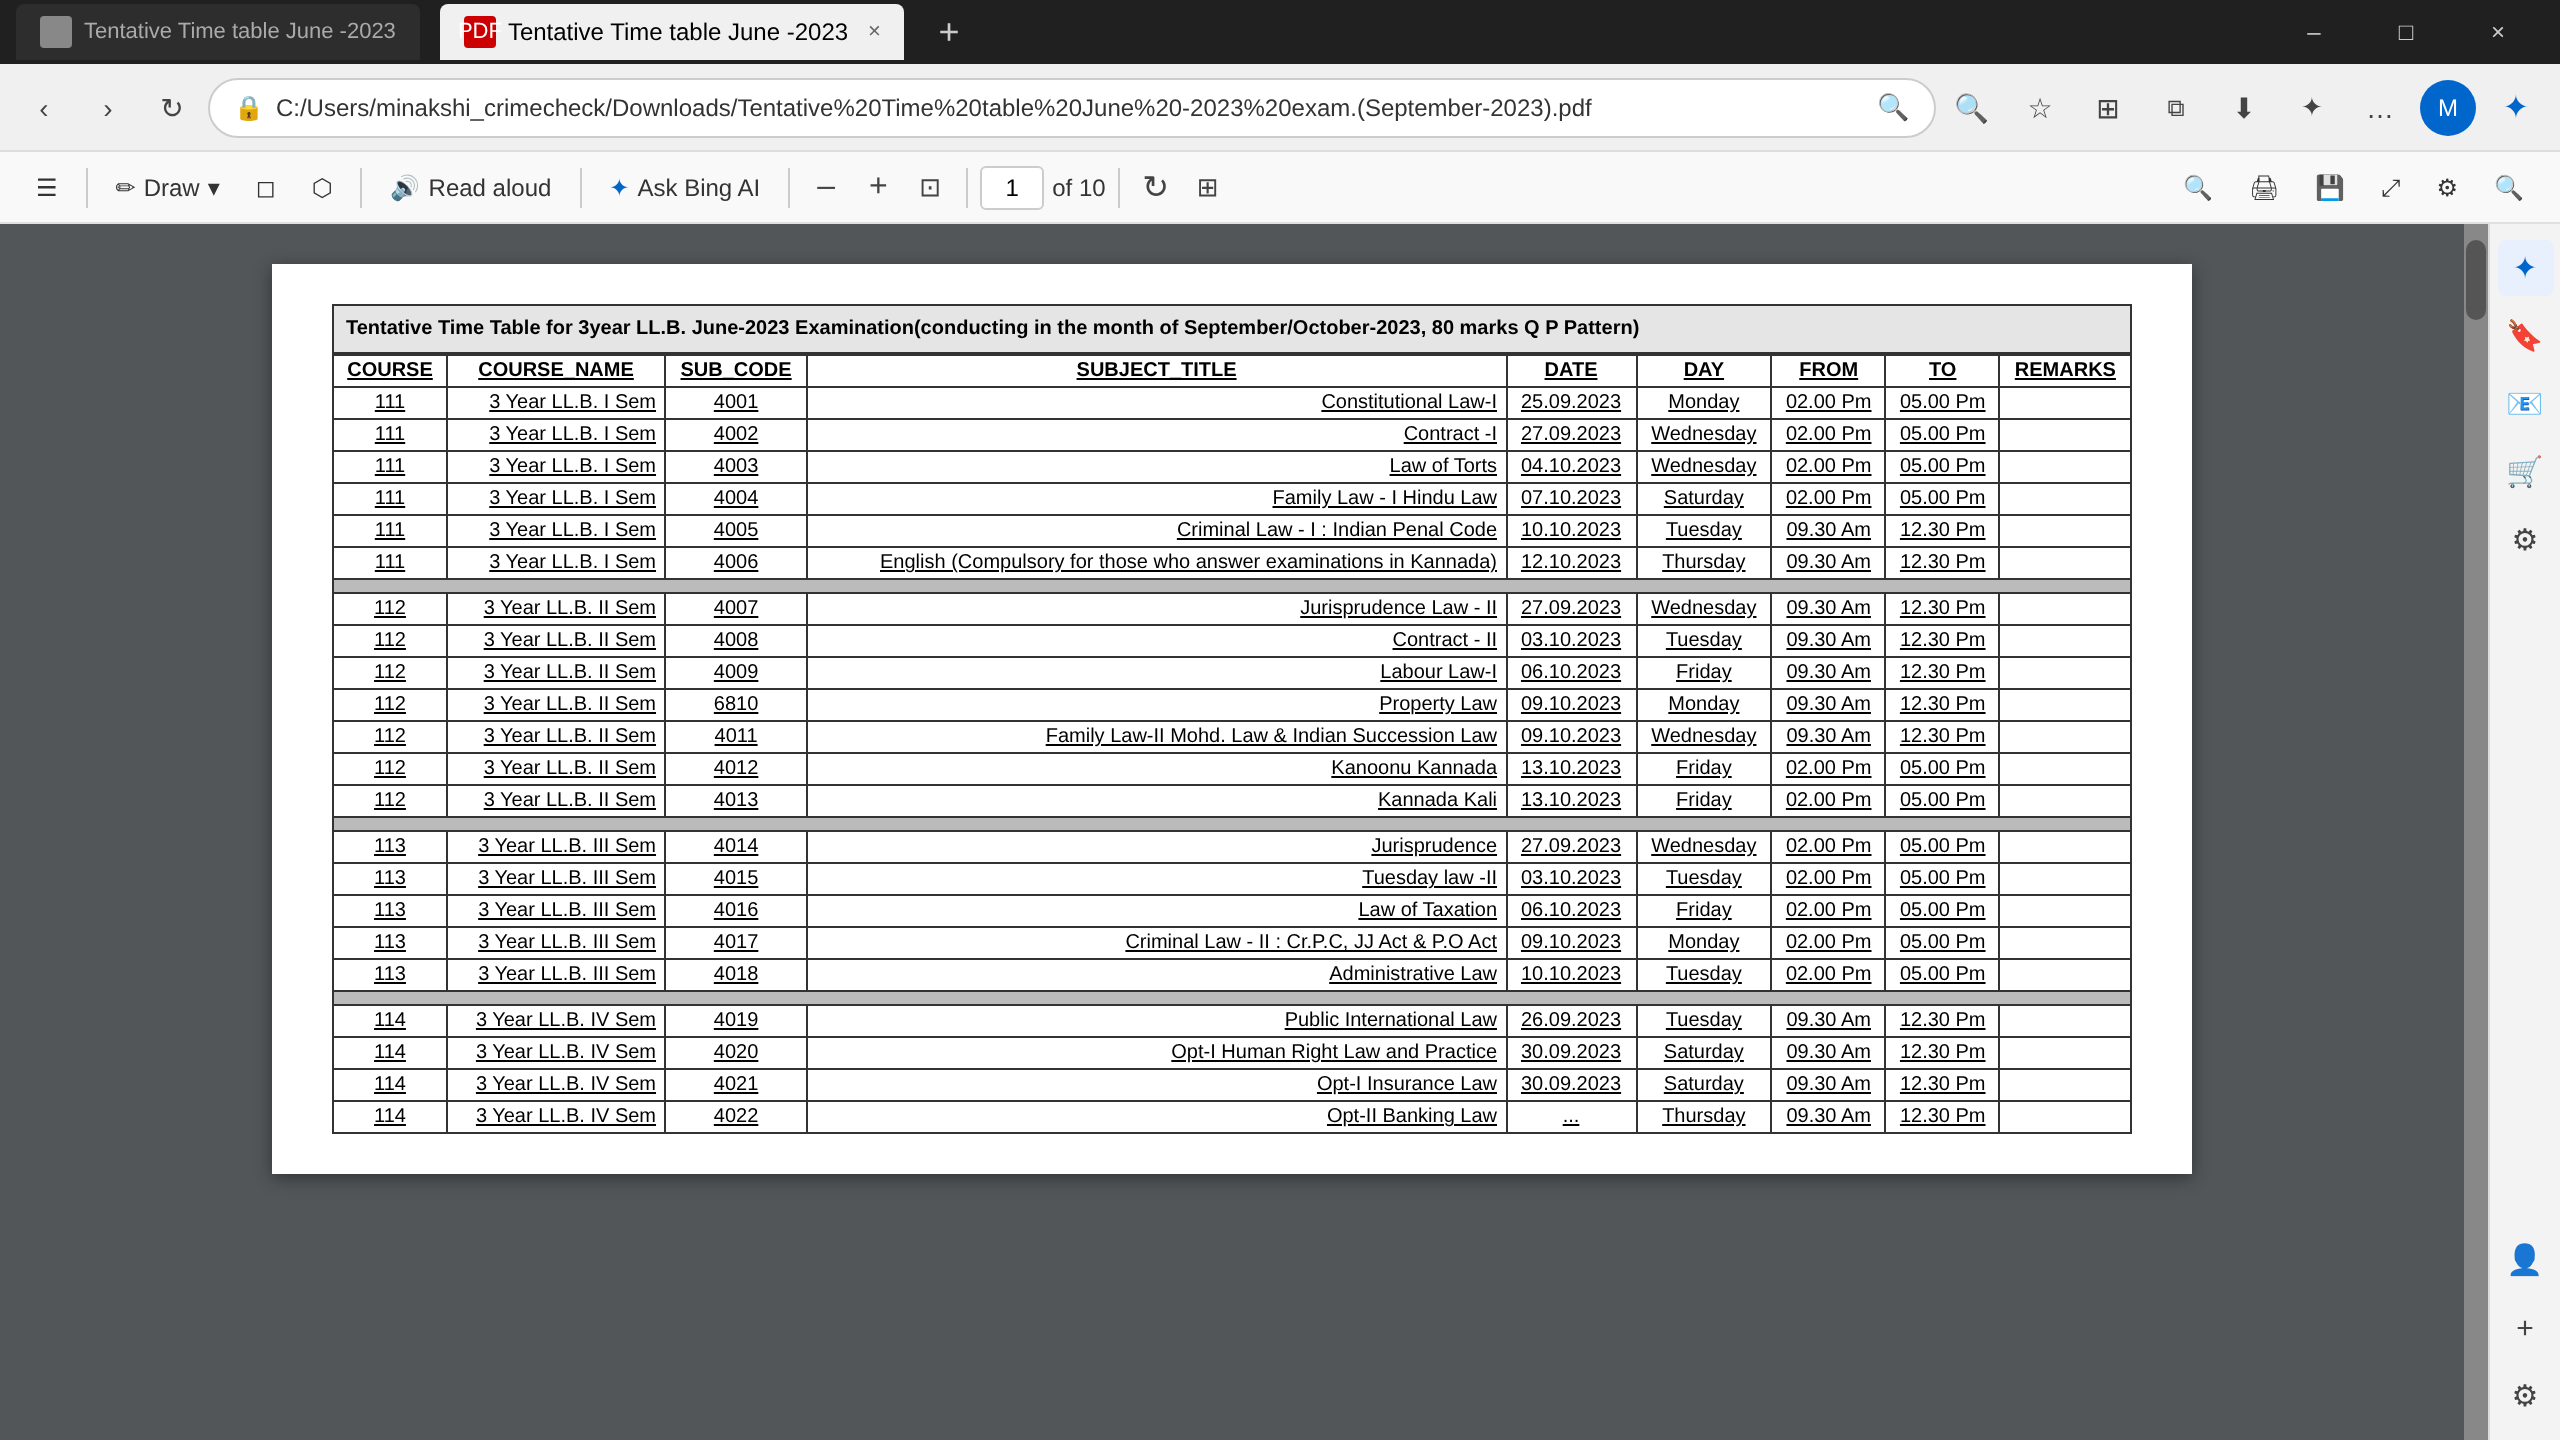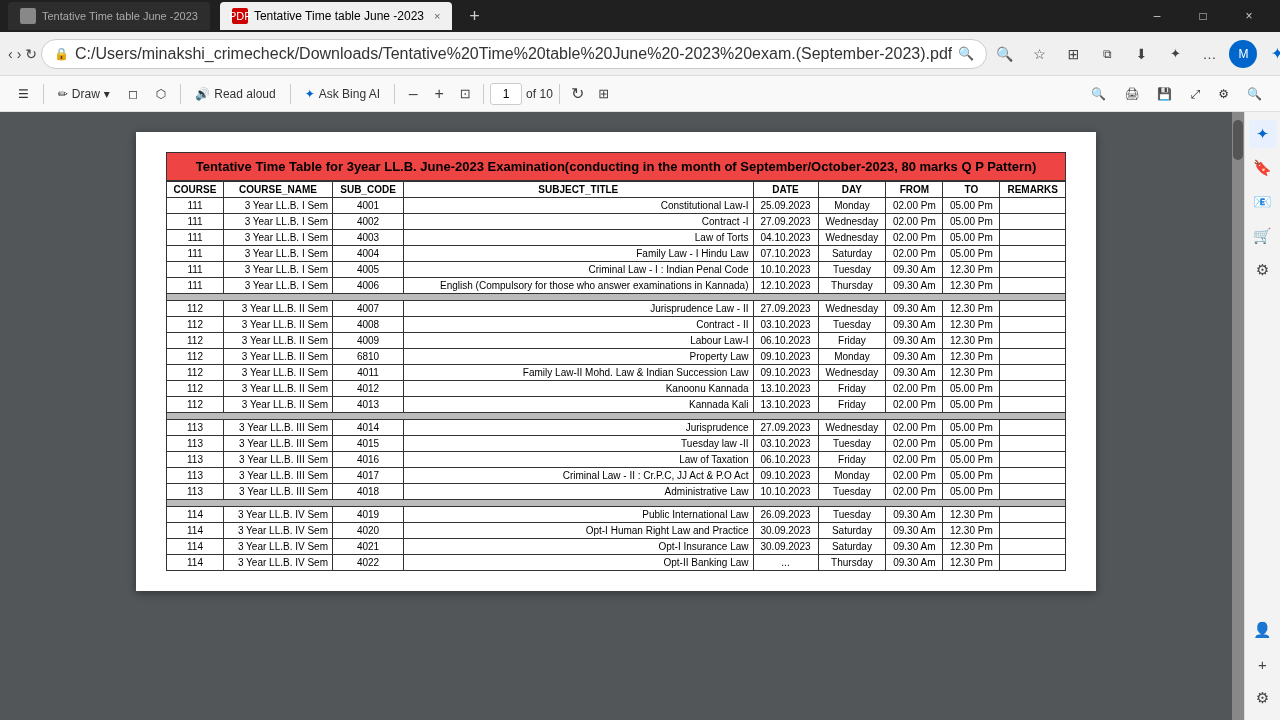--- a/index.html
+++ b/index.html
@@ -50,21 +50,21 @@
       border: 1px solid #ccc;
       border-radius: 15px;
       display: flex;
       align-items: center;
       padding: 0 12px;
       gap: 6px;
       font-size: 12px;
       color: #333;
     }
     .address-lock { color: #666; font-size: 12px; }
-    .address-text { flex:1; font-size:16px; color:#333; white-space:nowrap; overflow:hidden; text-overflow:ellipsis; }
+    .address-text { flex:1; font-size:12px; color:#333; white-space:nowrap; overflow:hidden; text-overflow:ellipsis; }
     .nav-icons { display:flex; align-items:center; gap:6px; }
     .nav-icon-btn { width:28px; height:28px; display:flex; align-items:center; justify-content:center; cursor:pointer; color:#444; border-radius:50%; font-size:14px; }
     .profile-icon { width:28px; height:28px; border-radius:50%; background:#0066cc; display:flex; align-items:center; justify-content:center; color:#fff; font-size:12px; cursor:pointer; }
 
     
     .toolbar {
       background: #f9f9f9;
       height: 36px;
       display: flex;
       align-items: center;
@@ -123,31 +123,31 @@
       align-items: center;
       padding: 8px 0;
       gap: 6px;
     }
     .edge-sidebar-icon { width:28px; height:28px; display:flex; align-items:center; justify-content:center; cursor:pointer; border-radius:4px; color:#444; font-size:15px; }
     .edge-sidebar-icon.active { background:#e8f0fe; color:#0066cc; }
 
     
     .pdf-title-box {
       border: 1px solid #333;
-      text-align: center;
       padding: 6px;
-      font-size: 13px;
+      font-size: 10px;
       font-weight: bold;
       margin-bottom: 0;
-      background: #ef4444;
+      background: #e5e5e5;
     }
     .exam-table {
       width: 100%;
       border-collapse: collapse;
       font-size: 10px;
+      text-decoration: underline;
     }
     .exam-table th, .exam-table td {
       border: 1px solid #333;
       padding: 2px 4px;
       white-space: nowrap;
     }
     .exam-table th {
       background: #fff;
       font-weight: bold;
       text-align: center;

